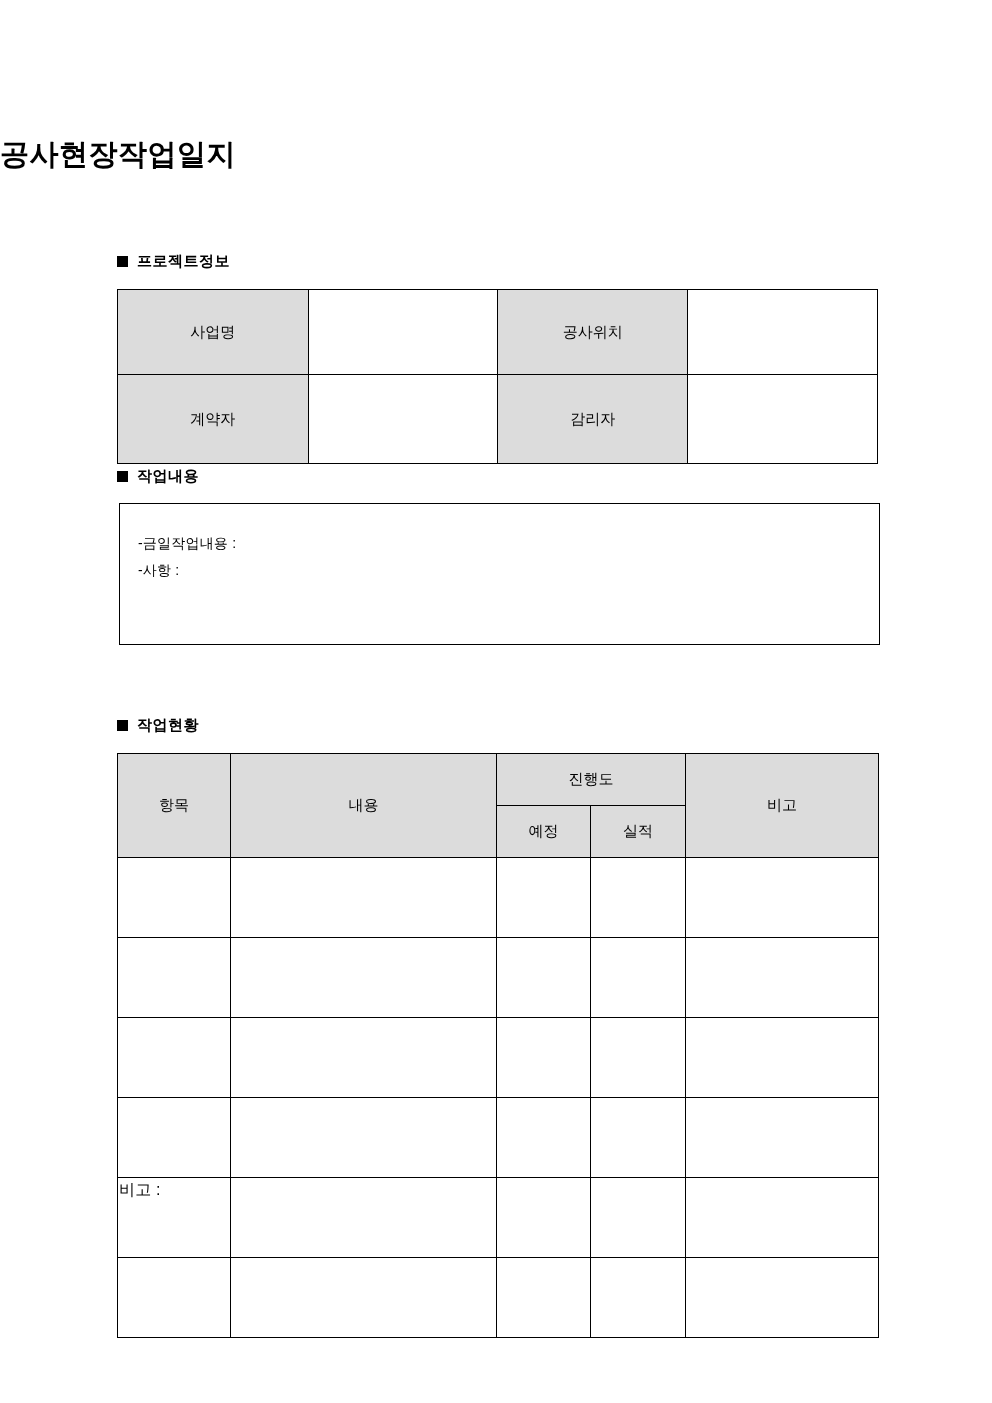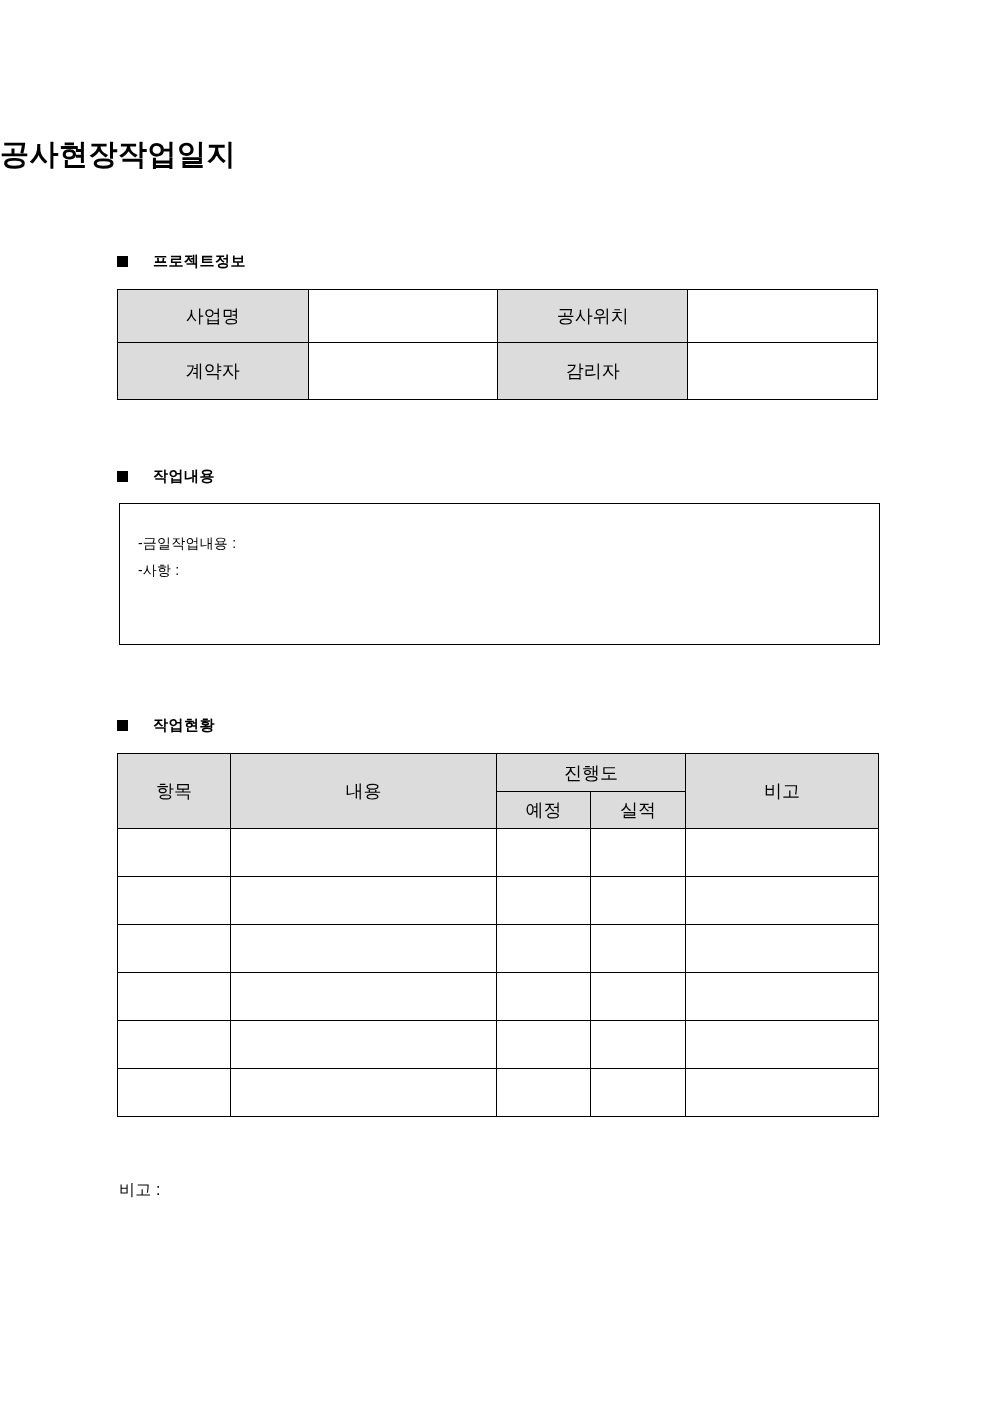--- a/index.html
+++ b/index.html
@@ -52,41 +52,40 @@
     display: inline-block;
     width: 11px;
     height: 11px;
     background: #000000;
     margin-right: 9px;
     vertical-align: -1px;
   }
   .section-heading .label {
     display: inline-block;
     letter-spacing: 0.5px;
-    margin-left: 16px;
   }
 
   #heading-project { top: 251px; }
   #heading-work    { top: 466px; }
   #heading-status  { top: 715px; }
 
   
   .grid {
     position: absolute;
     border-collapse: collapse;
     table-layout: fixed;
     font-size: 14px;
   }
   .grid td, .grid th {
     border: 1px solid #000000;
-    padding: 0;
+    padding: 16px;
     text-align: center;
     vertical-align: middle;
     font-weight: normal;
-    font-size: 18px;
+    font-size: 15px;
   }
   .grid .hdr {
     background: #dcdcdc;
   }
 
   
   #table-project {
     left: 117px;
     top: 289px;
     width: 761px;

